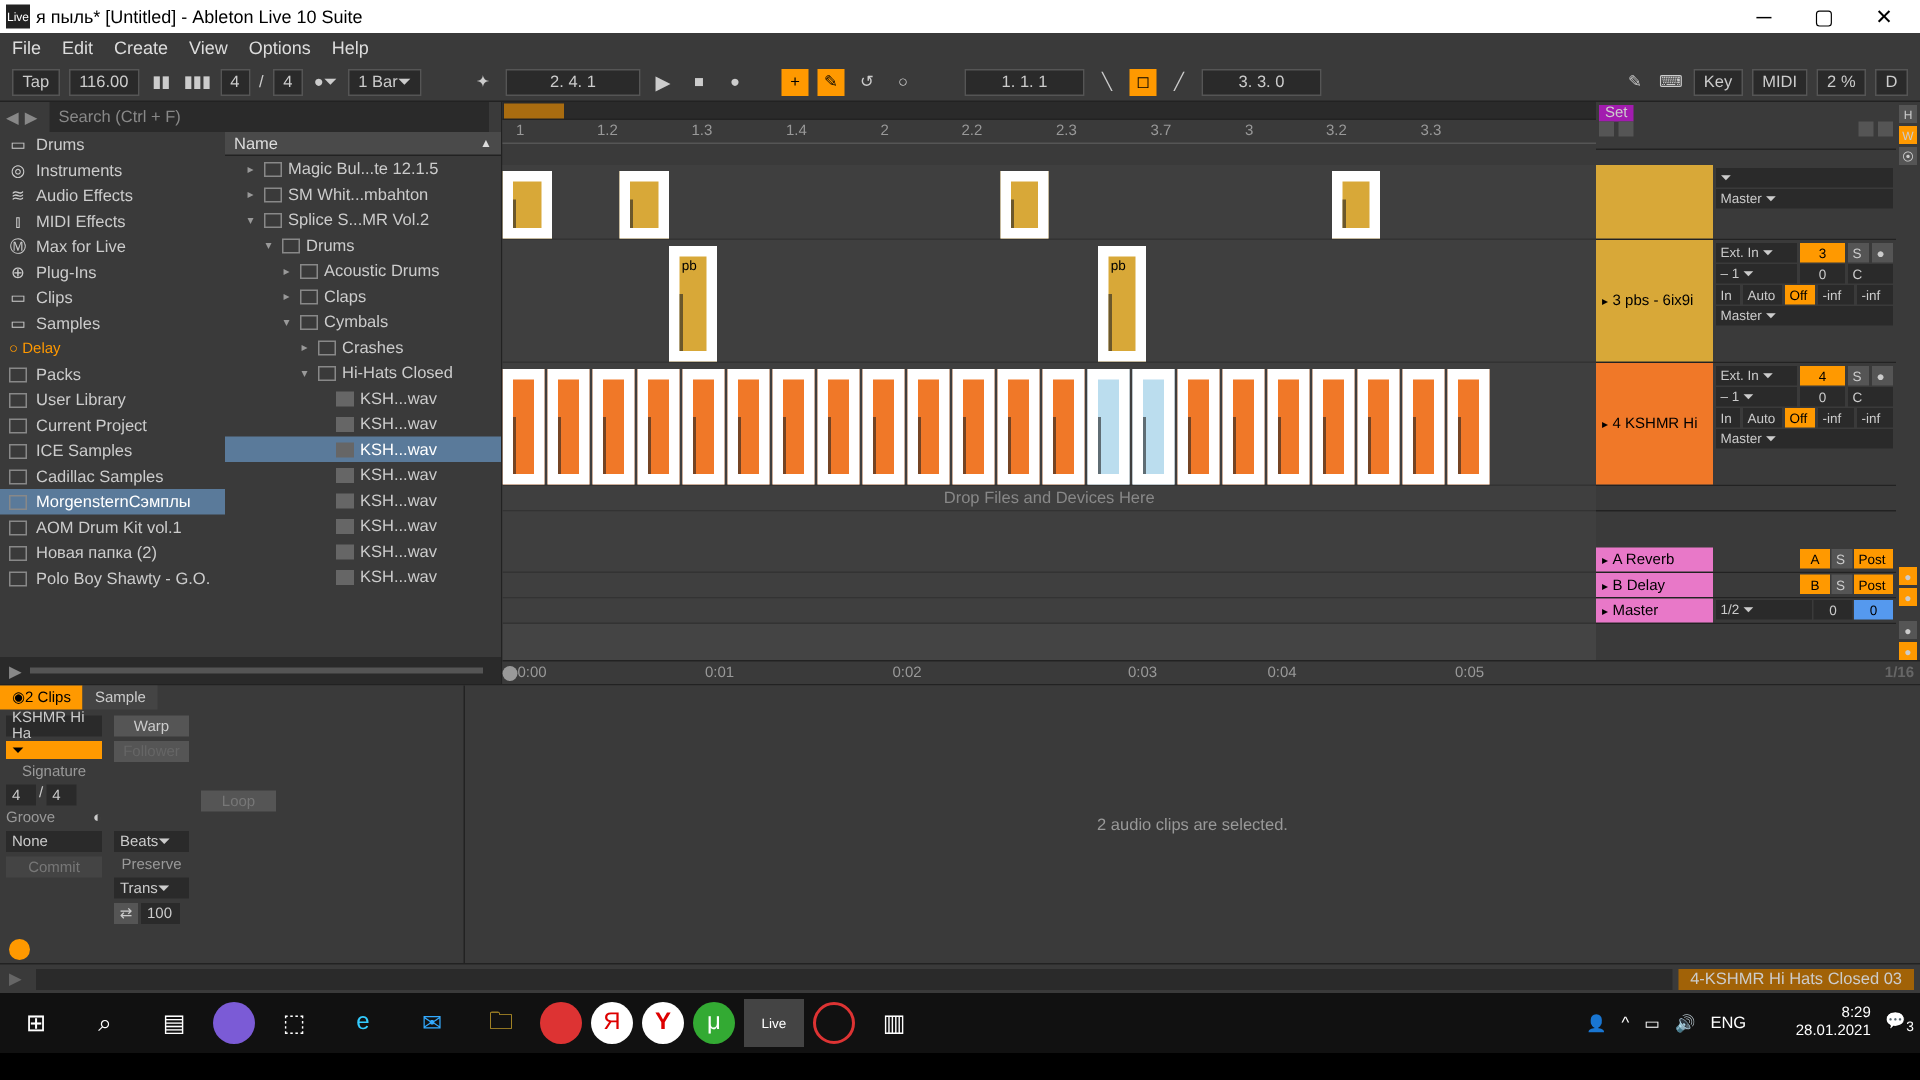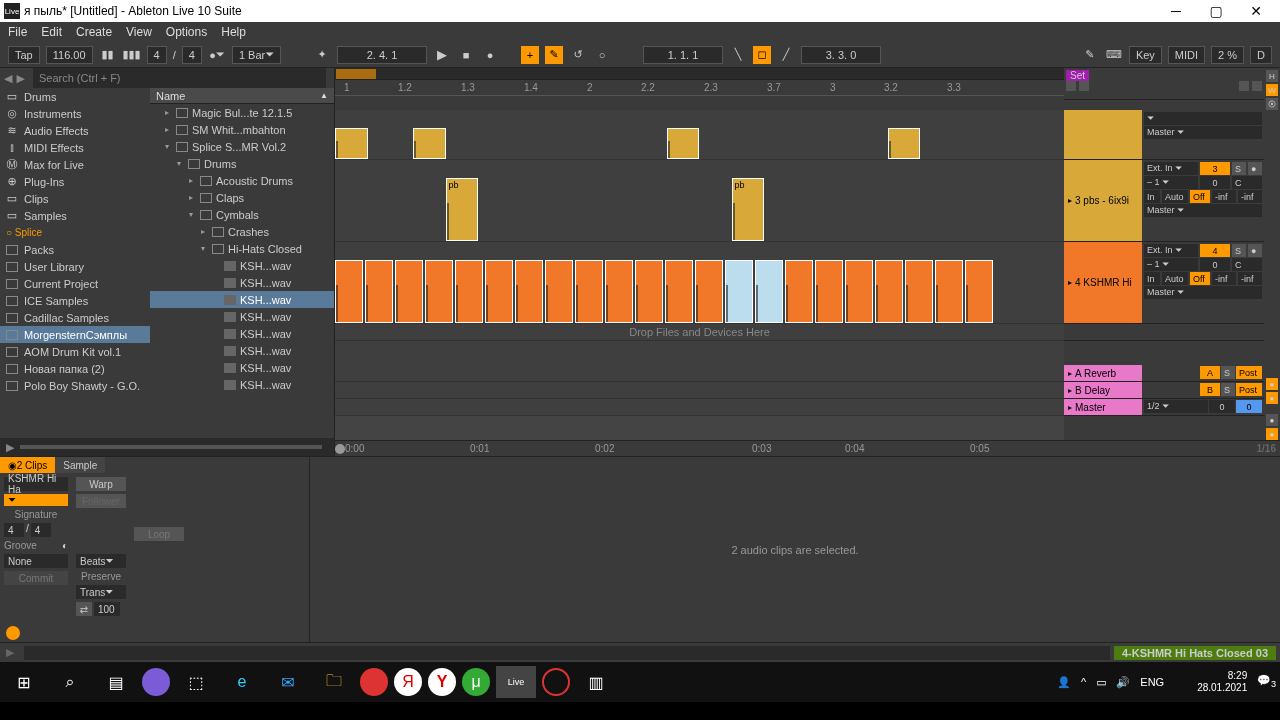--- a/index.html
+++ b/index.html
@@ -34,21 +34,21 @@
 .files .tri { font-size:8px; color:#999; width:10px; text-align:center; }
 .arrangement { flex:1; display:flex; flex-direction:column; background:#3a3a3a; position:relative; }
 .overview { height:12px; background:#2a2a2a; border-bottom:1px solid #222; position:relative; }
 .overview .region { position:absolute; left:1px; top:1px; width:40px; height:10px; background:#f90; opacity:0.6; }
 .ruler { height:16px; background:#3a3a3a; border-bottom:1px solid #555; display:flex; position:relative; font-size:10px; color:#999; }
 .ruler .mark { position:absolute; top:2px; }
 .tracks { flex:1; display:flex; overflow:hidden; }
 .clips-area { flex:1; position:relative; background:#444; }
 .track-row { height:82px; border-bottom:1px solid #333; position:relative; background:#3f3f3f; }
 .track-row.small { height:17px; }
-.clip { position:absolute; top:18px; bottom:0; background:#f90; border:1px solid #ffffff; }
+.clip { position:absolute; top:4px; bottom:0; background:#f90; border:7px solid #ffffff; }
 .clip.y { background:#d8a838; }
 .clip.o { background:#f07828; }
 .clip .wave { position:absolute; left:0; right:0; bottom:0; height:60%; background:linear-gradient(to right,#222 0,#222 2px,transparent 2px,transparent 4px); opacity:0.6; }
 .clip .lbl { position:absolute; top:1px; left:2px; font-size:9px; color:#000; }
 .drop { height:17px; text-align:center; font-size:11px; color:#888; line-height:17px; background:#3f3f3f; border-bottom:1px solid #333; }
 .track-headers { width:200px; background:#3a3a3a; display:flex; flex-direction:column; }
 .th { height:82px; border-bottom:1px solid #222; display:flex; }
 .th.small { height:17px; }
 .th .name { width:78px; background:#444; padding:2px 4px; font-size:10px; display:flex; align-items:center; gap:3px; overflow:hidden; }
 .th .name.y { background:#d8a838; color:#000; }
@@ -70,21 +70,21 @@
 .cd-tab.act { background:#f90; color:#000; }
 .cd-body { flex:1; padding:4px; display:flex; gap:8px; font-size:10px; color:#ccc; }
 .cd-col { display:flex; flex-direction:column; gap:3px; }
 .cd-field { background:#2a2a2a; padding:1px 4px; height:14px; display:flex; align-items:center; }
 .cd-field.or { background:#f90; color:#000; }
 .cd-btn { background:#555; padding:1px 6px; text-align:center; font-size:10px; height:14px; display:flex; align-items:center; justify-content:center; }
 .cd-label { font-size:10px; color:#999;text-align:center; }
 .cd-main { flex:1; background:#3a3a3a; display:flex; align-items:center; justify-content:center; color:#999; font-size:11px; }
 .status { height:20px; background:#3a3a3a; border-top:1px solid #222; display:flex; align-items:center; font-size:11px; color:#ccc; }
 .status .sbox { background:#2a2a2a; margin:0 4px; flex:1; height:14px; }
-.status .hint { padding:0 8px; background:#4d7c0f; height:14px; display:flex; align-items:center; margin-right:4px;font-weight:bold; }
+.status .hint { padding:0 8px; background:#a16207; height:14px; display:flex; align-items:center; margin-right:4px; }
 .taskbar { height:40px; background:#111; display:flex; align-items:center; padding:0 4px; gap:6px; color:#fff; }
 .taskbar .tbtn { width:40px; height:32px; display:flex; align-items:center; justify-content:center; font-size:16px; }
 .taskbar .tbtn.circ { border-radius:50%; width:28px; height:28px; }
 .taskbar .spacer { flex:1; }
 .taskbar .tray { display:flex; align-items:center; gap:10px; font-size:11px; }
 .taskbar .clock { text-align:right; line-height:12px; font-size:10px;margin-left:23px; }
 .sidecol { width:16px; background:#3a3a3a; display:flex; flex-direction:column; gap:2px; padding-top:2px; align-items:center; }
 .sidecol .sb { width:12px; height:12px; background:#555; font-size:8px; display:flex; align-items:center; justify-content:center; }
 .sidecol .sb.y { background:#f90; }
 .setbox { height:32px; background:#3a3a3a; border-bottom:1px solid #222; padding:2px; font-size:10px; }
@@ -184,21 +184,21 @@
             </div>
             <div class="item">
               <span style="width:12px;text-align:center">▭</span>
               <span>Clips</span>
             </div>
             <div class="item">
               <span style="width:12px;text-align:center">▭</span>
               <span>Samples</span>
             </div>
           </div>
-        <div class="hdr">○ <span>Splice</span></div>
+        <div class="hdr">○ <span>Delay</span></div>
         <div id="placeslist">
             <div class="item">
               <span class="ico"></span>
               <span>Packs</span>
             </div>
             <div class="item">
               <span class="ico"></span>
               <span>User Library</span>
             </div>
             <div class="item">

